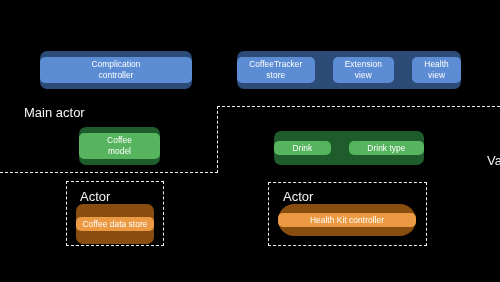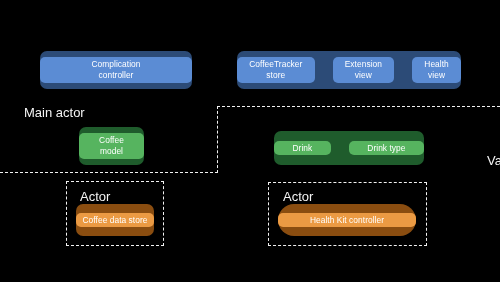--- a/index.html
+++ b/index.html
@@ -101,33 +101,33 @@
 
   <div class="group blue" style="left:237px; top:51px; width:224px; height:38px;">
     <div class="node blue">CoffeeTracker
 store</div>
     <div class="node blue">Extension
 view</div>
     <div class="node blue">Health
 view</div>
   </div>
 
-  <div class="group green" style="left:79px; top:127px; width:65px; height:38px;">
+  <div class="group green" style="left:79px; top:127px; width:81px; height:38px;">
     <div class="node green">Coffee
 model</div>
   </div>
 
   <div class="group green" style="left:274px; top:131px; width:150px; height:34px;">
     <div class="node green">Drink</div>
     <div class="node green">Drink type</div>
   </div>
 
   <div class="dash-box" style="left:66px; top:181px; width:98px; height:65px;"></div>
   <div class="label" style="left:80px; top:190px;">Actor</div>
-  <div class="group orange" style="left:76px; top:204px; width:78px; height:32px;">
+  <div class="group orange" style="left:76px; top:204px; width:78px; height:40px;">
     <div class="node orange">Coffee data store</div>
   </div>
 
   <div class="dash-box" style="left:268px; top:182px; width:159px; height:64px;"></div>
   <div class="label" style="left:283px; top:190px;">Actor</div>
   <div class="group orange" style="left:278px; top:204px; width:138px; height:32px;border-radius:16px;">
     <div class="node orange">Health Kit controller</div>
   </div>
 
 </div>

